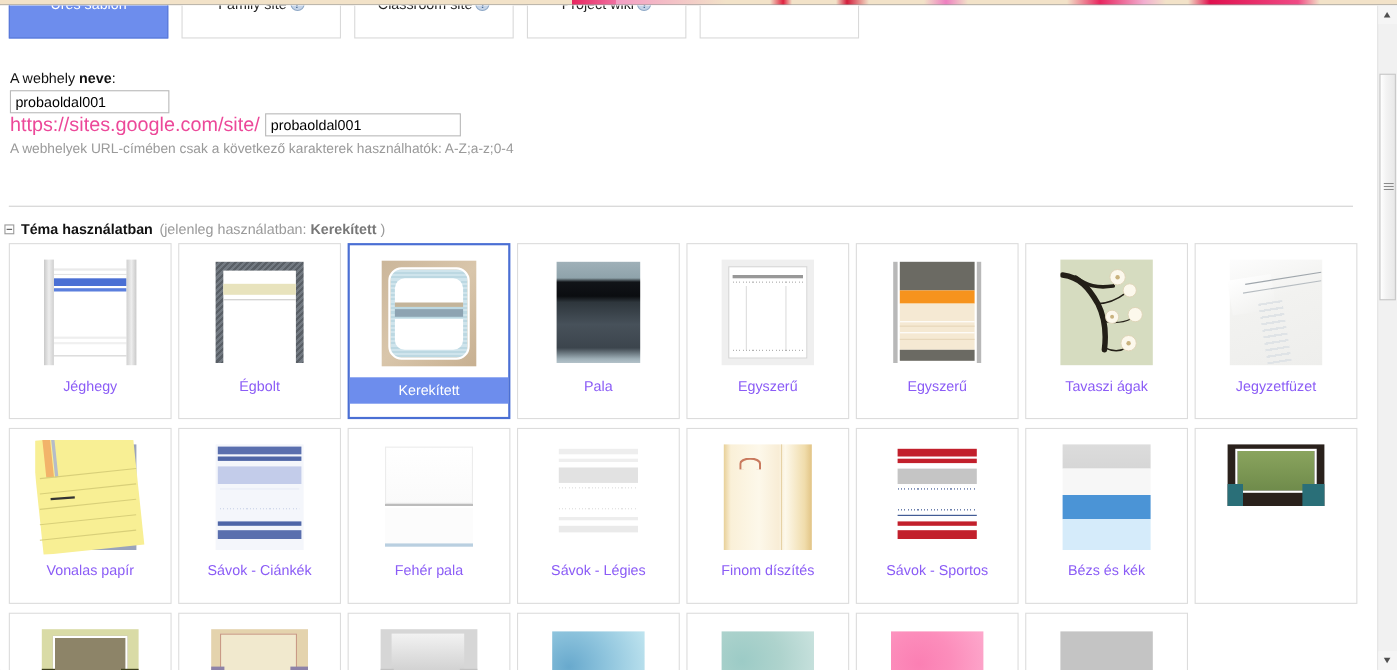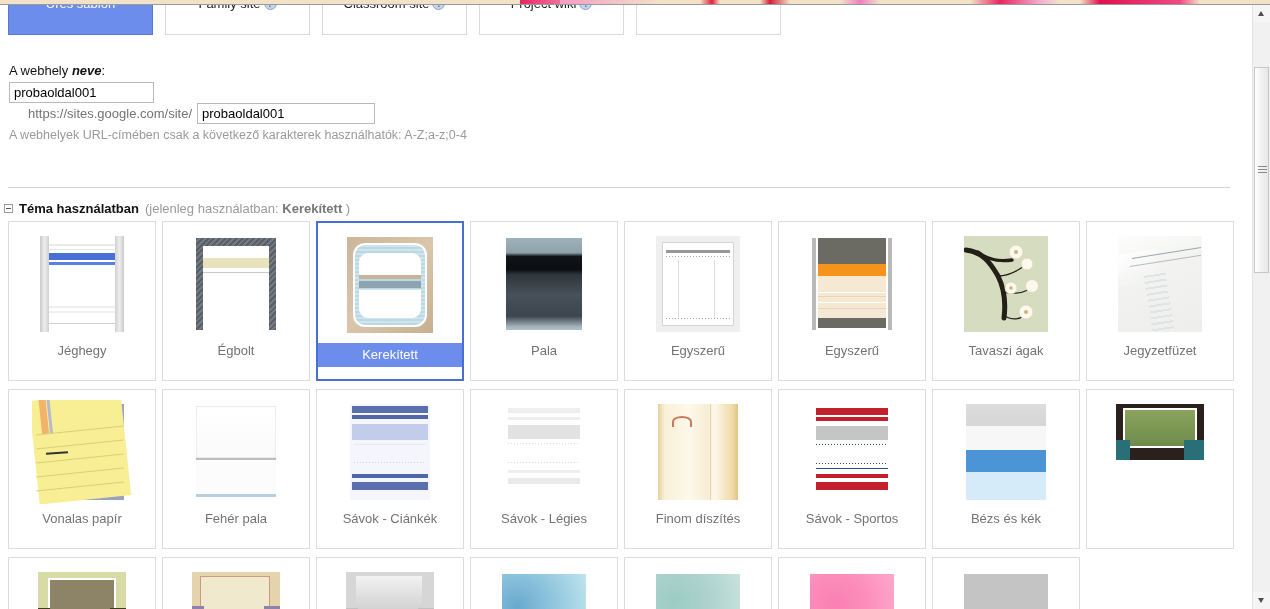--- a/index.html
+++ b/index.html
@@ -109,21 +109,21 @@
   #form-region {
     position: absolute;
     top: 58px; left: 9px;
     width: 1220px;
   }
   .field-label {
     font-size: 13px;
     color: #111111;
     margin-bottom: 4px;
   }
-  .field-label b { font-weight: bold; font-style: italic; }
+  .field-label b { font-weight: bold; }
 
   .text-input {
     box-sizing: border-box;
     height: 21px;
     border: 1px solid #b9b9b9;
     background: #ffffff;
     font-family: "Liberation Sans", sans-serif;
     font-size: 13px;
     color: #000000;
     padding: 1px 4px;
@@ -137,23 +137,22 @@
     color: #111111;
     margin-top: 17px;
     margin-bottom: 3px;
   }
   .url-row {
     display: flex;
     align-items: center;
     gap: 5px;
   }
   .url-prefix {
-    font-size: 13px;
-    color: #737373;
-    margin-left: 19px;
+    font-size: 18px;
+    color: #ec4899;
   }
   #site-url-input { width: 178px; }
 
   .hint-text {
     font-size: 12.5px;
     color: #9a9a9a;
     margin-top: 4px;
   }
 
   
@@ -226,21 +225,21 @@
     width: 100px;
     height: 104px;
     margin-top: 10px;
     overflow: hidden;
     position: relative;
     background: #ffffff;
   }
   .theme-name {
     margin-top: 7px;
     font-size: 13px;
-    color: #737373;
+    color: #8b5cf6;
     text-align: center;
     width: 100%;
     line-height: 16px;
     white-space: nowrap;
   }
   .theme-card.selected .theme-name {
     background: #6d8ded;
     color: #ffffff;
     padding: 4px 0;
     margin-top: 6px;
@@ -682,43 +681,43 @@
           <div class="th vp-ln" style="left:4px;top:86px;width:88px;"></div>
           <div class="th vp-dash"></div>
         </div>
         <div class="theme-name">Vonalas papír</div>
       </div>
     </div>
 
     <div class="theme-cell">
       <div class="theme-card">
         <div class="theme-thumb">
-          <div class="th fp-bg"></div>
-            <div class="th fp-top"></div>
-            <div class="th fp-div"></div>
-          <div class="th fp-bot"></div>
-            <div class="th fp-foot"></div>
-        </div>
-        <div class="theme-name">Fehér pala</div>
-      </div>
-    </div>
-
-    <div class="theme-cell">
-      <div class="theme-card">
-        <div class="theme-thumb">
           <div class="th sc-bg"></div>
             <div class="th sc-b1"></div>
             <div class="th sc-b2"></div>
           <div class="th sc-b3"></div>
             <div class="th sc-l1"></div>
             <div class="th sc-l2"></div>
           <div class="th sc-b4"></div>
             <div class="th sc-b5"></div>
         </div>
         <div class="theme-name">Sávok - Ciánkék</div>
+      </div>
+    </div>
+
+    <div class="theme-cell">
+      <div class="theme-card">
+        <div class="theme-thumb">
+          <div class="th fp-bg"></div>
+            <div class="th fp-top"></div>
+            <div class="th fp-div"></div>
+          <div class="th fp-bot"></div>
+            <div class="th fp-foot"></div>
+        </div>
+        <div class="theme-name">Fehér pala</div>
       </div>
     </div>
 
     <div class="theme-cell">
       <div class="theme-card">
         <div class="theme-thumb">
           <div class="th sl-b1"></div>
             <div class="th sl-b2"></div>
             <div class="th sl-b3"></div>
           <div class="th sl-l1"></div>

